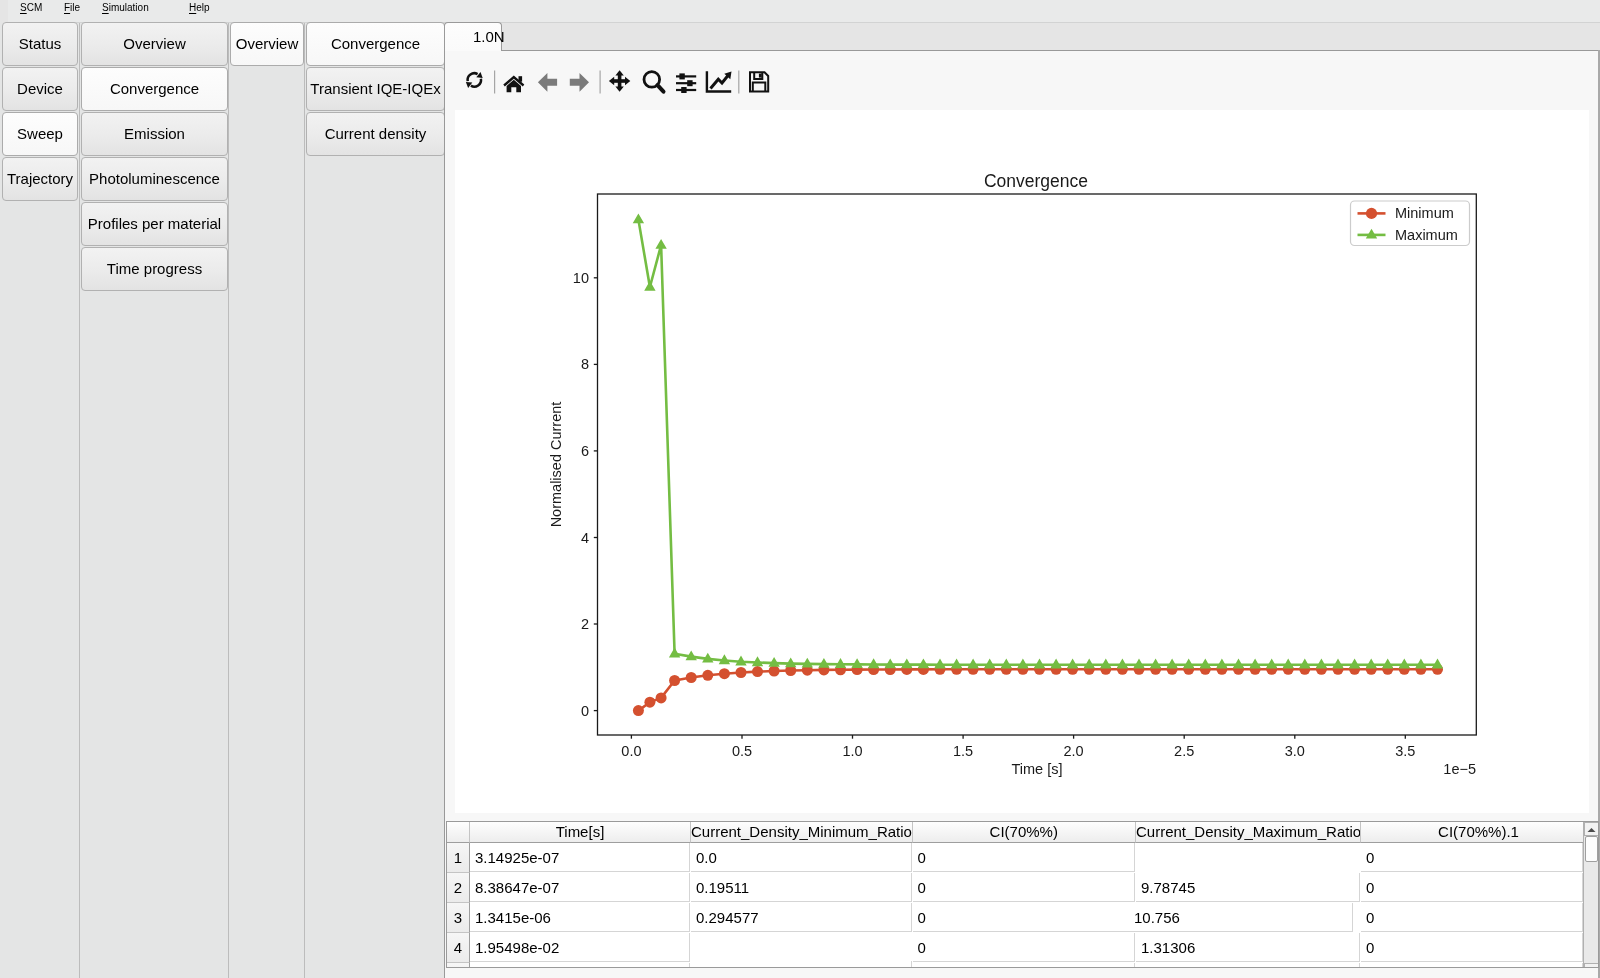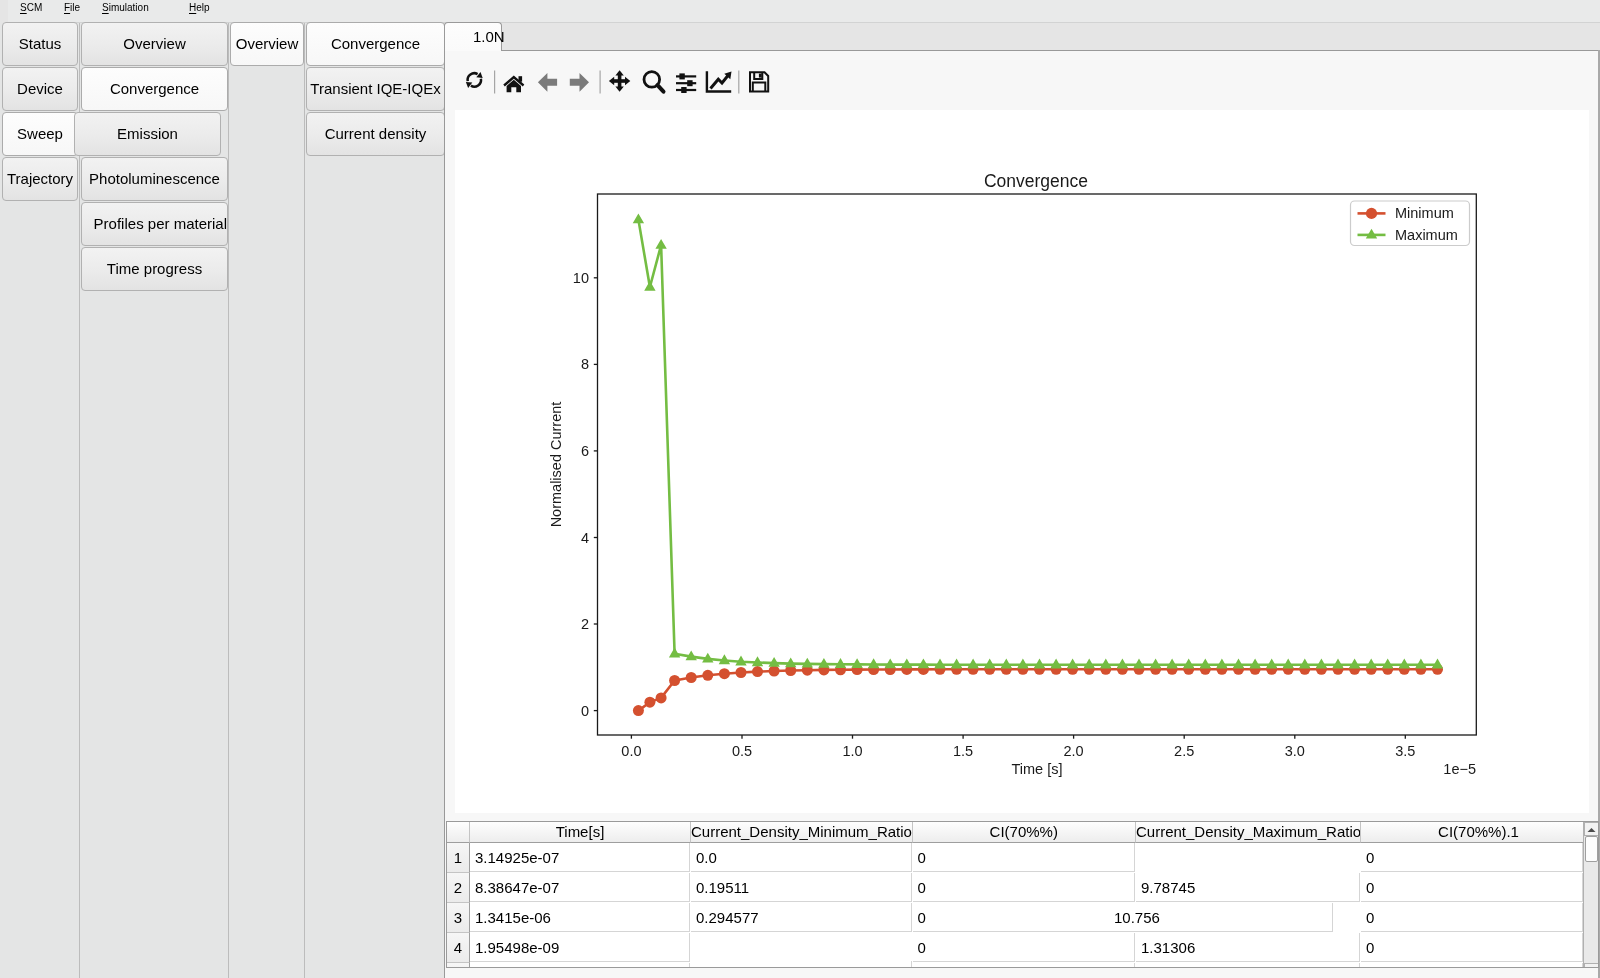--- a/index.html
+++ b/index.html
@@ -64,23 +64,23 @@
 <div class="colsep" style="left:228px"></div>
 <div class="colsep" style="left:304px"></div>
 
 <div class="tab" style="left:2px;top:22px;width:76px;">Status</div>
 <div class="tab" style="left:2px;top:67px;width:76px;">Device</div>
 <div class="tab sel" style="left:2px;top:112px;width:76px;">Sweep</div>
 <div class="tab" style="left:2px;top:157px;width:76px;">Trajectory</div>
 
 <div class="tab" style="left:81px;top:22px;width:147px;">Overview</div>
 <div class="tab sel" style="left:81px;top:67px;width:147px;">Convergence</div>
-<div class="tab" style="left:74px;top:112px;width:147px;">Emission</div>
+<div class="tab" style="left:81px;top:112px;width:147px;">Emission</div>
 <div class="tab" style="left:81px;top:157px;width:147px;">Photoluminescence</div>
-<div class="tab" style="left:81px;top:202px;width:147px;text-align:right;">Profiles per material</div>
+<div class="tab" style="left:81px;top:202px;width:147px;">Profiles per material</div>
 <div class="tab" style="left:81px;top:247px;width:147px;">Time progress</div>
 
 <div class="tab sel" style="left:230px;top:22px;width:74px;">Overview</div>
 
 <div class="tab sel" style="left:306px;top:22px;width:139px;">Convergence</div>
 <div class="tab" style="left:306px;top:67px;width:139px;">Transient IQE-IQEx</div>
 <div class="tab" style="left:306px;top:112px;width:139px;">Current density</div>
 
 <div id="pane"></div>
 <div id="ntab">1.0N</div>
@@ -267,26 +267,26 @@
       <div class="tc" style="left:244px;width:220.5px;">0.19511</div>
       <div class="tc" style="left:465.5px;width:222.5px;">0</div>
       <div class="tc" style="left:689px;width:224px;">9.78745</div>
       <div class="tc" style="left:914px;width:222px;">0</div>
   </div>
   <div class="trow" style="top:81px;">
     <div class="rn">3</div>
       <div class="tc" style="left:23px;width:220px;">1.3415e-06</div>
       <div class="tc" style="left:244px;width:220.5px;">0.294577</div>
       <div class="tc" style="left:465.5px;width:222.5px;">0</div>
-      <div class="tc" style="left:662px;width:224px;">10.756</div>
+      <div class="tc" style="left:682px;width:224px;">10.756</div>
       <div class="tc" style="left:914px;width:222px;">0</div>
   </div>
   <div class="trow" style="top:111px;">
     <div class="rn">4</div>
-      <div class="tc" style="left:23px;width:220px;">1.95498e-09</div>
+      <div class="tc" style="left:23px;width:220px;">1.95498e-02</div>
       <div class="tc" style="left:244px;width:220.5px;margin-top:28px;">0.69502</div>
       <div class="tc" style="left:465.5px;width:222.5px;">0</div>
       <div class="tc" style="left:689px;width:224px;">1.31306</div>
       <div class="tc" style="left:914px;width:222px;">0</div>
   </div>
   <div class="trow r5" style="top:141px;">
     <div class="rn">5</div>
       <div class="tc" style="left:23px;width:220px;">2.70043e-06</div>
       <div class="tc" style="left:244px;width:220.5px;">0.747564</div>
       <div class="tc" style="left:465.5px;width:222.5px;">0</div>

